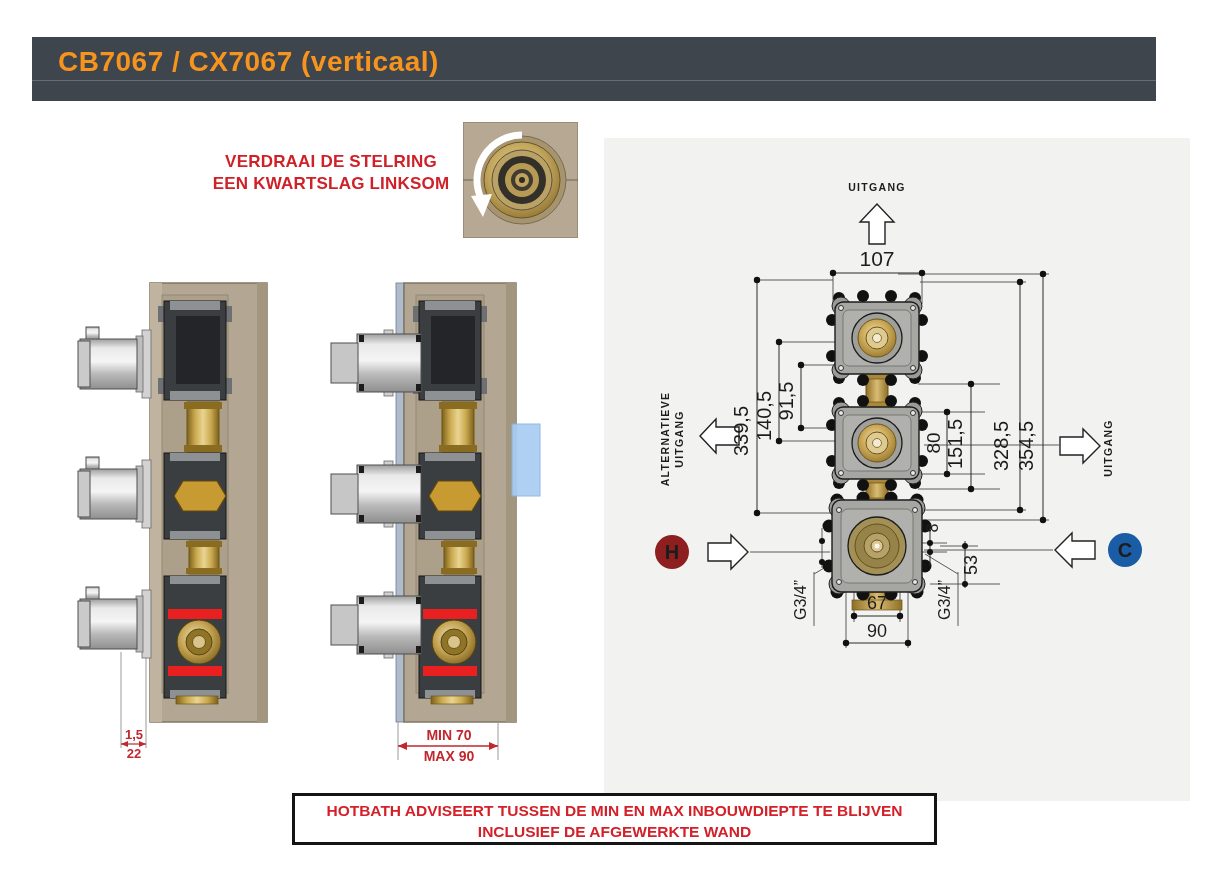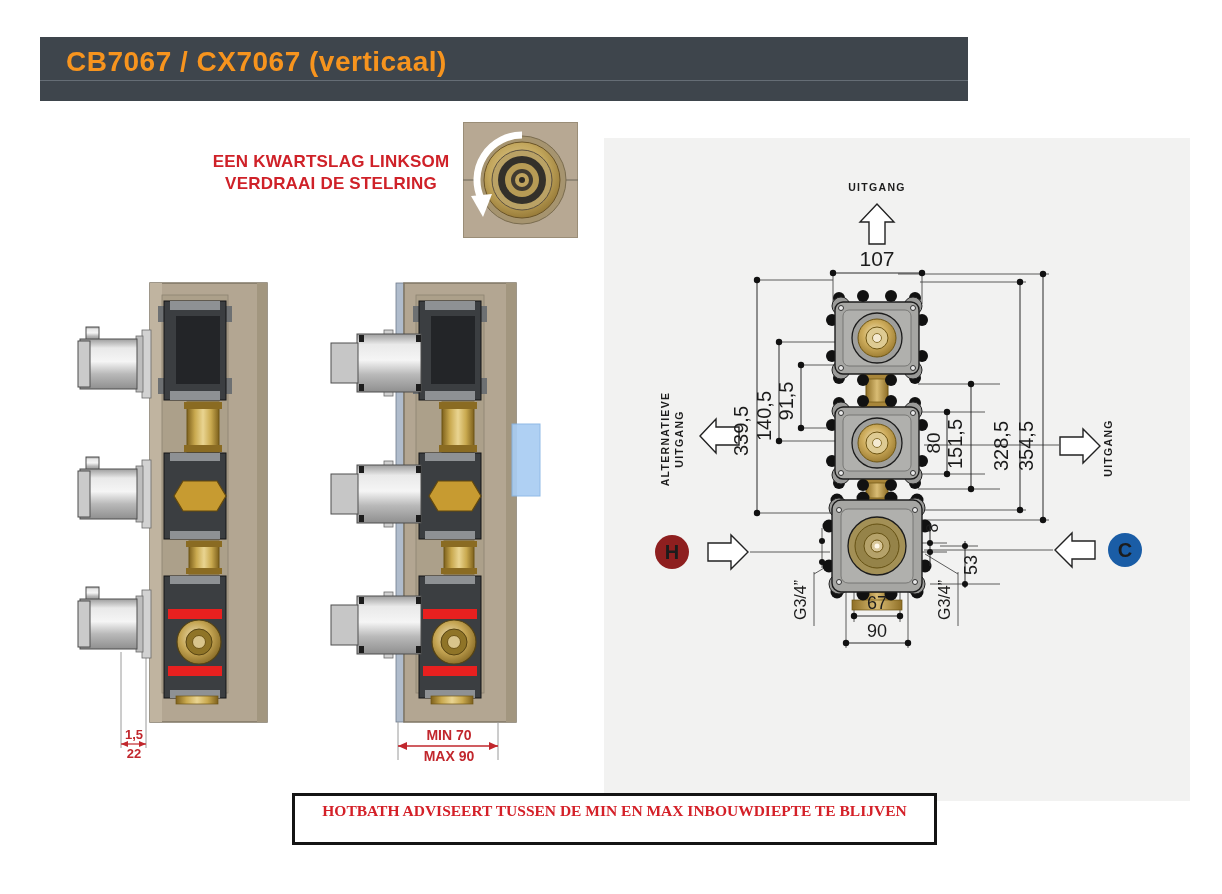--- a/index.html
+++ b/index.html
@@ -1,48 +1,48 @@
 <!DOCTYPE html>
 <html><head>
 <meta charset="utf-8">
 <style>
   html,body{margin:0;padding:0;background:#ffffff;}
   .page{position:relative;width:1222px;height:894px;background:#ffffff;overflow:hidden;
         font-family:"Liberation Sans",sans-serif;}
-  .titlebar{position:absolute;left:40px;top:37px;width:928px;height:64px;background:#3E454C;}
+  .titlebar{position:absolute;left:32px;top:37px;width:1124px;height:64px;background:#3E454C;}
   .titlebar .sep{position:absolute;left:0;top:43px;width:100%;height:1px;background:#7b838c;opacity:.65;}
   .titlebar h1{position:absolute;left:26px;top:9px;margin:0;font-size:28px;font-weight:bold;
                letter-spacing:.5px;color:#F7941E;white-space:nowrap;}
   .instruction{position:absolute;left:203px;top:151px;width:256px;text-align:center;
                color:#CF2128;font-weight:bold;font-size:17px;line-height:22px;letter-spacing:.2px;}
   .ringimg{position:absolute;left:463px;top:122px;width:115px;height:116px;}
   .rightpanel{position:absolute;left:604px;top:122px;width:586px;height:663px;background:#F2F2F1;margin-top:16px;}
   .rightpanel svg{position:absolute;left:0;top:0;}
   .leftdraw{position:absolute;left:60px;top:278px;width:510px;height:492px;}
   .footnote{position:absolute;left:292px;top:793px;width:645px;height:52px;background:#ffffff;
             border:3px solid #141414;box-sizing:border-box;text-align:center;
-            color:#D42028;font-weight:bold;font-size:15.5px;line-height:21px;padding-top:4px;font-family:Liberation Serif, serif;}
+            color:#D42028;font-weight:bold;font-size:15.5px;line-height:21px;padding-top:4px;}
   svg text{font-family:"Liberation Sans",sans-serif;fill:#1c1c1c;}
   .dimtxt{font-size:20px;}
   .lbl{font-weight:bold;font-size:10.5px;letter-spacing:1.3px;}
   .redtxt{fill:#C1272D;font-weight:bold;}
 </style>
 </head>
 <body>
 
 <div class="page">
 
   <div class="titlebar">
     <div class="sep"></div>
     <h1>CB7067 / CX7067 (verticaal)</h1>
   </div>
 
   <div class="instruction">
+    <div>VERDRAAI DE STELRING</div>
     <div>EEN KWARTSLAG LINKSOM</div>
-    <div>VERDRAAI DE STELRING</div>
   </div>
 
   <svg class="ringimg" viewBox="0 0 115 116">
     <defs>
       <radialGradient id="ringBrass" cx="45%" cy="40%" r="70%">
         <stop offset="0%" stop-color="#e6d39c"></stop>
           <stop offset="55%" stop-color="#c2a65c"></stop>
           <stop offset="100%" stop-color="#86692a"></stop>
       </radialGradient>
     </defs>
@@ -452,15 +452,16 @@
       <text transform="translate(977,549) rotate(-90)" text-anchor="middle" font-size="18">53</text>
       <text transform="translate(806,584) rotate(-90)" text-anchor="middle" font-size="16">G3/4”</text>
       <text transform="translate(950,584) rotate(-90)" text-anchor="middle" font-size="16">G3/4”</text>
       <text x="877" y="593" text-anchor="middle" font-size="18">67</text>
       <text x="877" y="621" text-anchor="middle" font-size="18">90</text>
     </svg>
   </div>
 
   <div class="footnote">
     <div>HOTBATH ADVISEERT TUSSEN DE MIN EN MAX INBOUWDIEPTE TE BLIJVEN</div>
+    <div>INCLUSIEF DE AFGEWERKTE WAND</div>
   </div>
 
 </div>
 
 </body></html>

